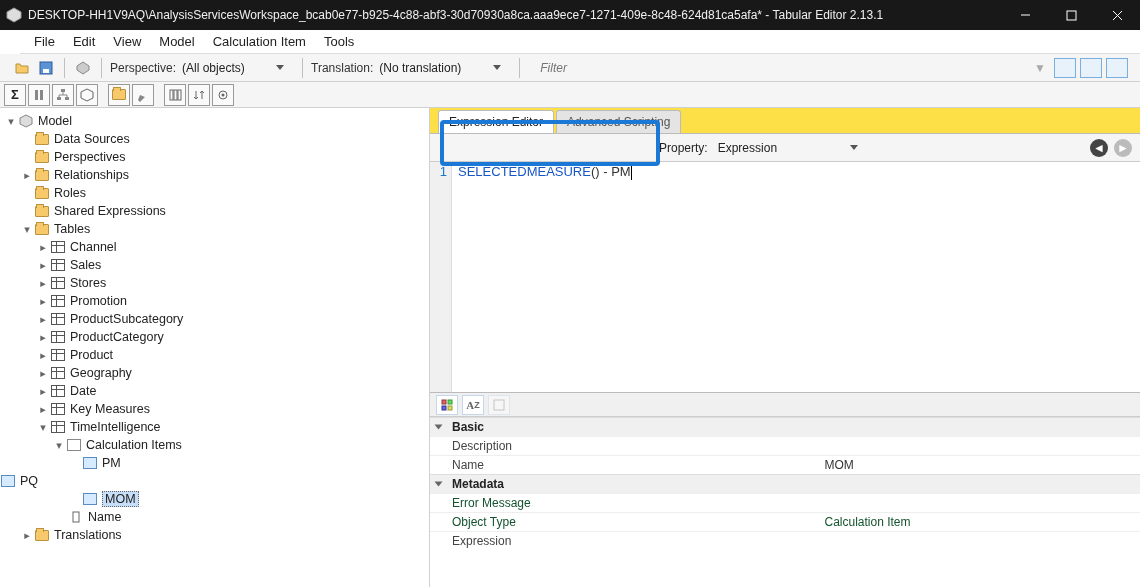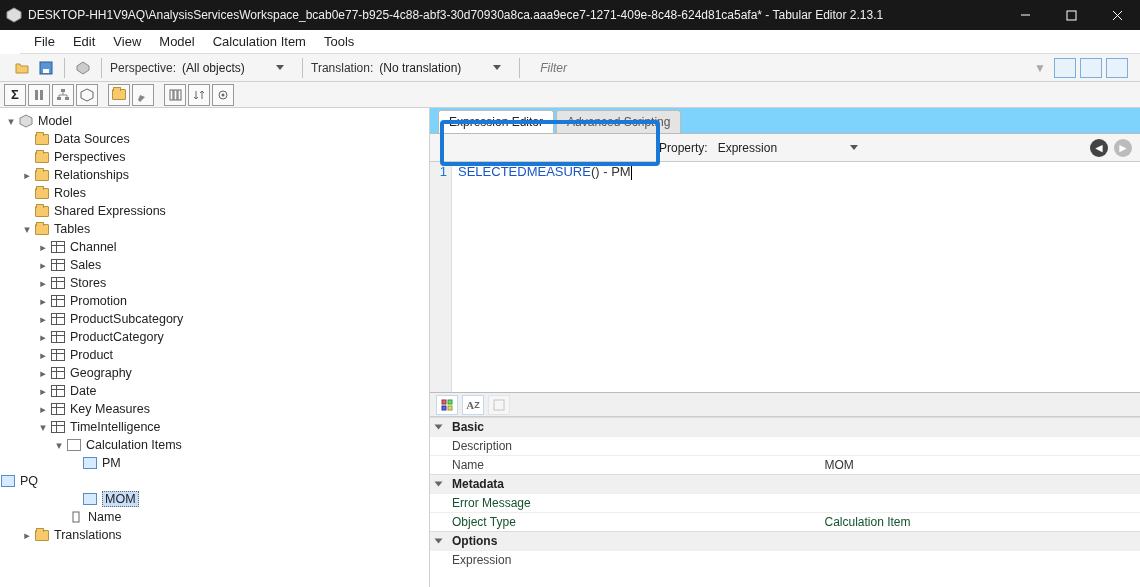--- a/index.html
+++ b/index.html
@@ -32,21 +32,21 @@
 .tw { display: inline-flex; width: 14px; height: 14px; align-items: center; justify-content: center; color: #666; font-size: 11px; }
 .ic { width: 16px; height: 16px; display: inline-flex; align-items: center; justify-content: center; margin-right: 4px; }
 .folder { width: 14px; height: 11px; background: #f7c96b; border: 1px solid #b8923d; border-radius: 1px; position: relative; }
 .folder::before { content: ""; position: absolute; top: -3px; left: 0; width: 6px; height: 3px; background: #f7c96b; border: 1px solid #b8923d; border-bottom: none; border-radius: 1px 1px 0 0; }
 .tableic { width: 14px; height: 12px; border: 1px solid #555; background: #fff; position: relative; }
 .tableic::before { content: ""; position: absolute; top: 3px; left: 0; right: 0; height: 1px; background: #555; }
 .tableic::after { content: ""; position: absolute; top: 0; bottom: 0; left: 4px; width: 1px; background: #555; }
 .calcic { width: 14px; height: 12px; background: #d6ebff; border: 1px solid #5a8cc1; }
 .calcitemlist { width: 14px; height: 12px; border: 1px solid #888; background: #fff; }
 .right-pane { flex: 1; display: flex; flex-direction: column; background: #f0f0f0; }
-.tabs-row { height: 26px; display: flex; align-items: flex-end; background: #7dd3fc; padding-left: 8px; border-bottom: 1px solid #bbb; }
+.tabs-row { height: 26px; display: flex; align-items: flex-end; background: #fde047; padding-left: 8px; border-bottom: 1px solid #bbb; }
 .tab { padding: 4px 10px; font-size: 12px; border: 1px solid #bbb; border-bottom: none; background: #fff; margin-right: 2px; border-radius: 3px 3px 0 0; }
 .tab.inactive { background: #e4e4e4; color: #555; }
 .editor-toolbar { height: 28px; display: flex; align-items: center; padding: 0 8px; gap: 6px; border-bottom: 1px solid #ccc; background: #f5f5f5; }
 .editor-toolbar .highlight-box { width: 220px; height: 46px; border: 4px solid #1a78d6; position: absolute; left: 440px; top: 120px; pointer-events: none; z-index: 5; border-radius: 4px; }
 .editor-toolbar .lbl { font-size: 12px; }
 .editor-toolbar .combo2 { margin-left: 4px; min-width: 140px; display: flex; align-items: center; }
 .editor-toolbar .combo2 .carrow { margin-left: auto; }
 .editor-toolbar .spacer { flex: 1; }
 .editor-toolbar .nav-arrows { display: flex; gap: 6px; }
 .editor-toolbar .nav-arrow { width: 18px; height: 18px; border-radius: 50%; background: #bbb; display: inline-flex; align-items: center; justify-content: center; color: #fff; font-size: 12px; }
@@ -429,21 +429,20 @@
         </div>
       <div class="pg-cat">Metadata</div>
       <div class="pg-row ro">
           <div class="pg-key">Error Message</div>
           <div class="pg-val"></div>
         </div>
       <div class="pg-row ro">
           <div class="pg-key">Object Type</div>
           <div class="pg-val">Calculation Item</div>
         </div>
-      <div class="pg-cat">Options</div>
       <div class="pg-row">
           <div class="pg-key">Expression</div>
           <div class="pg-val"></div>
         </div>
 
     </div>
   </div>
 </div>
 
 </body></html>

